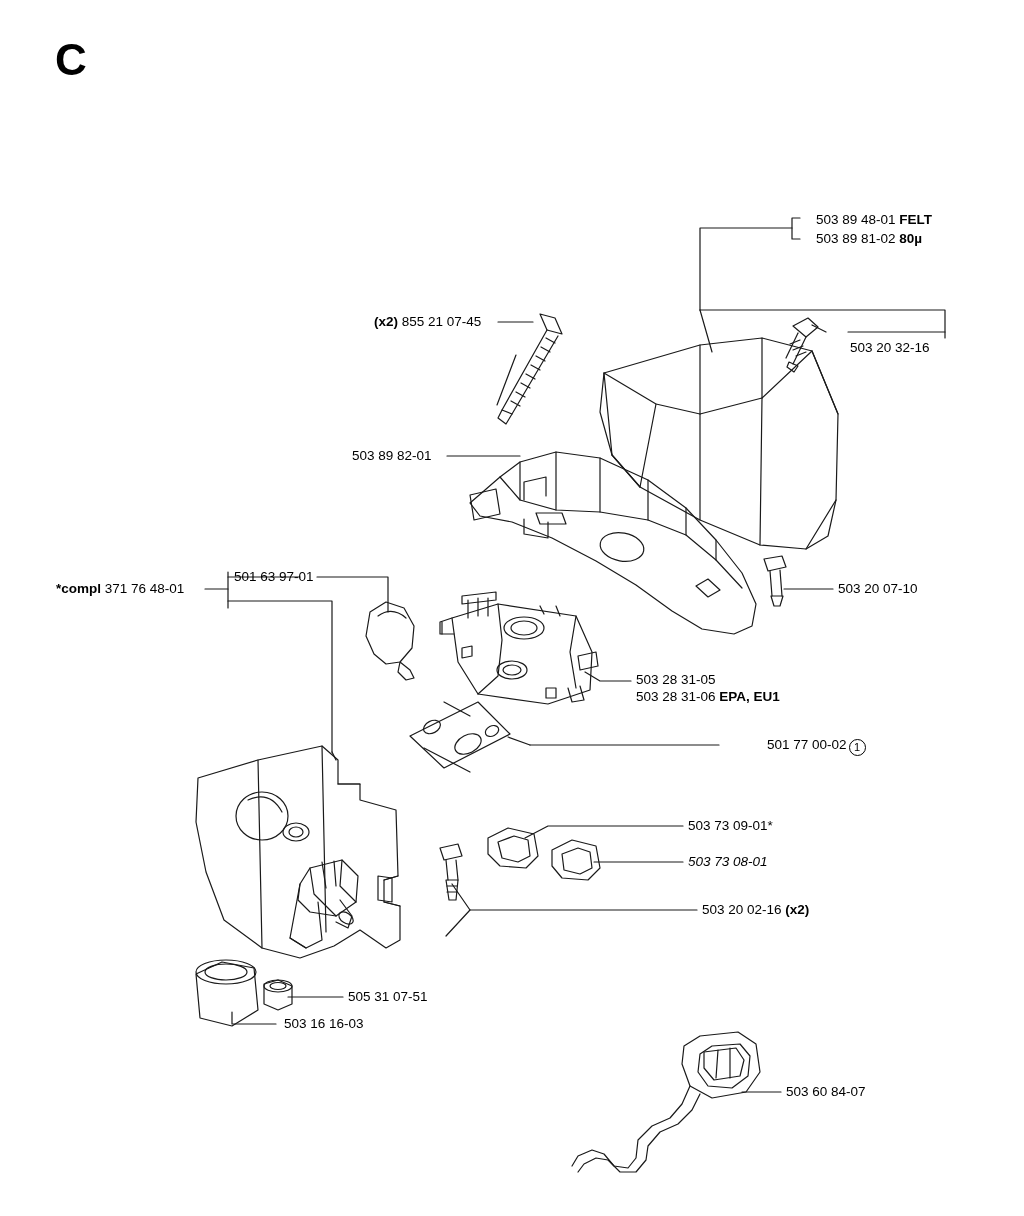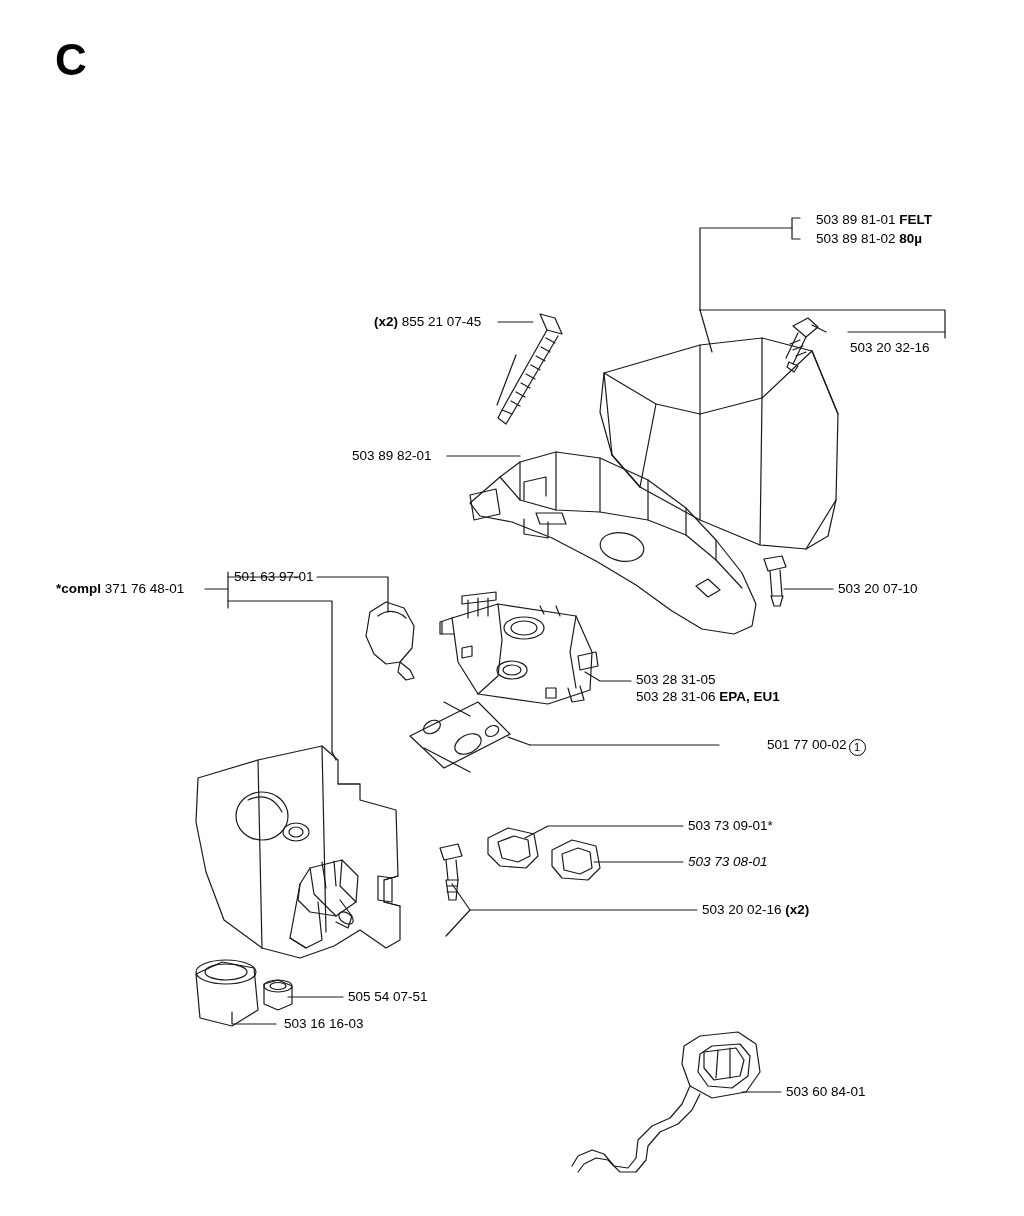--- a/index.html
+++ b/index.html
@@ -215,21 +215,21 @@
 
       <path d="M 684 1046 L 700 1036 L 738 1032 L 756 1044 L 760 1072 L 746 1092 L 712 1098 L 690 1086 L 682 1064 Z"></path>
       <path d="M 700 1054 L 712 1046 L 740 1044 L 750 1056 L 748 1076 L 732 1088 L 708 1086 L 698 1072 Z"></path>
       <path d="M 704 1052 L 736 1048 L 744 1060 L 740 1076 L 714 1080 L 704 1068 Z"></path>
       <path d="M 718 1050 L 716 1078 M 730 1048 L 730 1078"></path>
       <path d="M 690 1086 L 682 1104 L 670 1118 L 652 1126 L 638 1140 L 636 1158 L 628 1168 L 614 1166 L 604 1154 L 592 1150 L 578 1156 L 572 1166"></path>
       <path d="M 700 1094 L 692 1110 L 678 1124 L 660 1132 L 648 1146 L 646 1160 L 636 1172 L 620 1172 L 608 1160 L 596 1158 L 584 1164 L 578 1172"></path>
     </g>
   </svg>
 
-  <div class="lbl" style="left:816px; top:212px;"><span>503 89 81-01 </span><span class="b">FELT</span></div>
+  <div class="lbl" style="left:816px; top:212px;"><span>503 89 48-01 </span><span class="b">FELT</span></div>
   <div class="lbl" style="left:816px; top:231px;"><span>503 89 81-02 </span><span class="b">80µ</span></div>
 
   <div class="lbl" style="left:850px; top:340px;">503 20 32-16</div>
 
   <div class="lbl" style="left:374px; top:314px;"><span class="b">(x2) </span><span>855 21 07-45</span></div>
 
   <div class="lbl" style="left:352px; top:448px;">503 89 82-01</div>
 
   <div class="lbl" style="left:56px; top:581px;"><span class="b">*compl </span><span>371 76 48-01</span></div>
 
@@ -240,18 +240,18 @@
   <div class="lbl" style="left:636px; top:672px;">503 28 31-05</div>
   <div class="lbl" style="left:636px; top:689px;"><span>503 28 31-06 </span><span class="b">EPA, EU1</span></div>
 
   <div class="lbl" style="left:767px; top:737px;"><span>501 77 00-02</span><span class="circled">1</span></div>
 
   <div class="lbl" style="left:688px; top:818px;">503 73 09-01*</div>
   <div class="lbl" style="left:688px; top:854px;font-style:italic;">503 73 08-01</div>
 
   <div class="lbl" style="left:702px; top:902px;text-align:center;"><span>503 20 02-16 </span><span class="b">(x2)</span></div>
 
-  <div class="lbl" style="left:348px; top:989px;">505 54 07-51</div>
+  <div class="lbl" style="left:348px; top:989px;">505 31 07-51</div>
   <div class="lbl" style="left:284px; top:1016px;">503 16 16-03</div>
 
-  <div class="lbl" style="left:786px; top:1084px;">503 60 84-01</div>
+  <div class="lbl" style="left:786px; top:1084px;">503 60 84-07</div>
 
 </div>
 
 </body></html>

